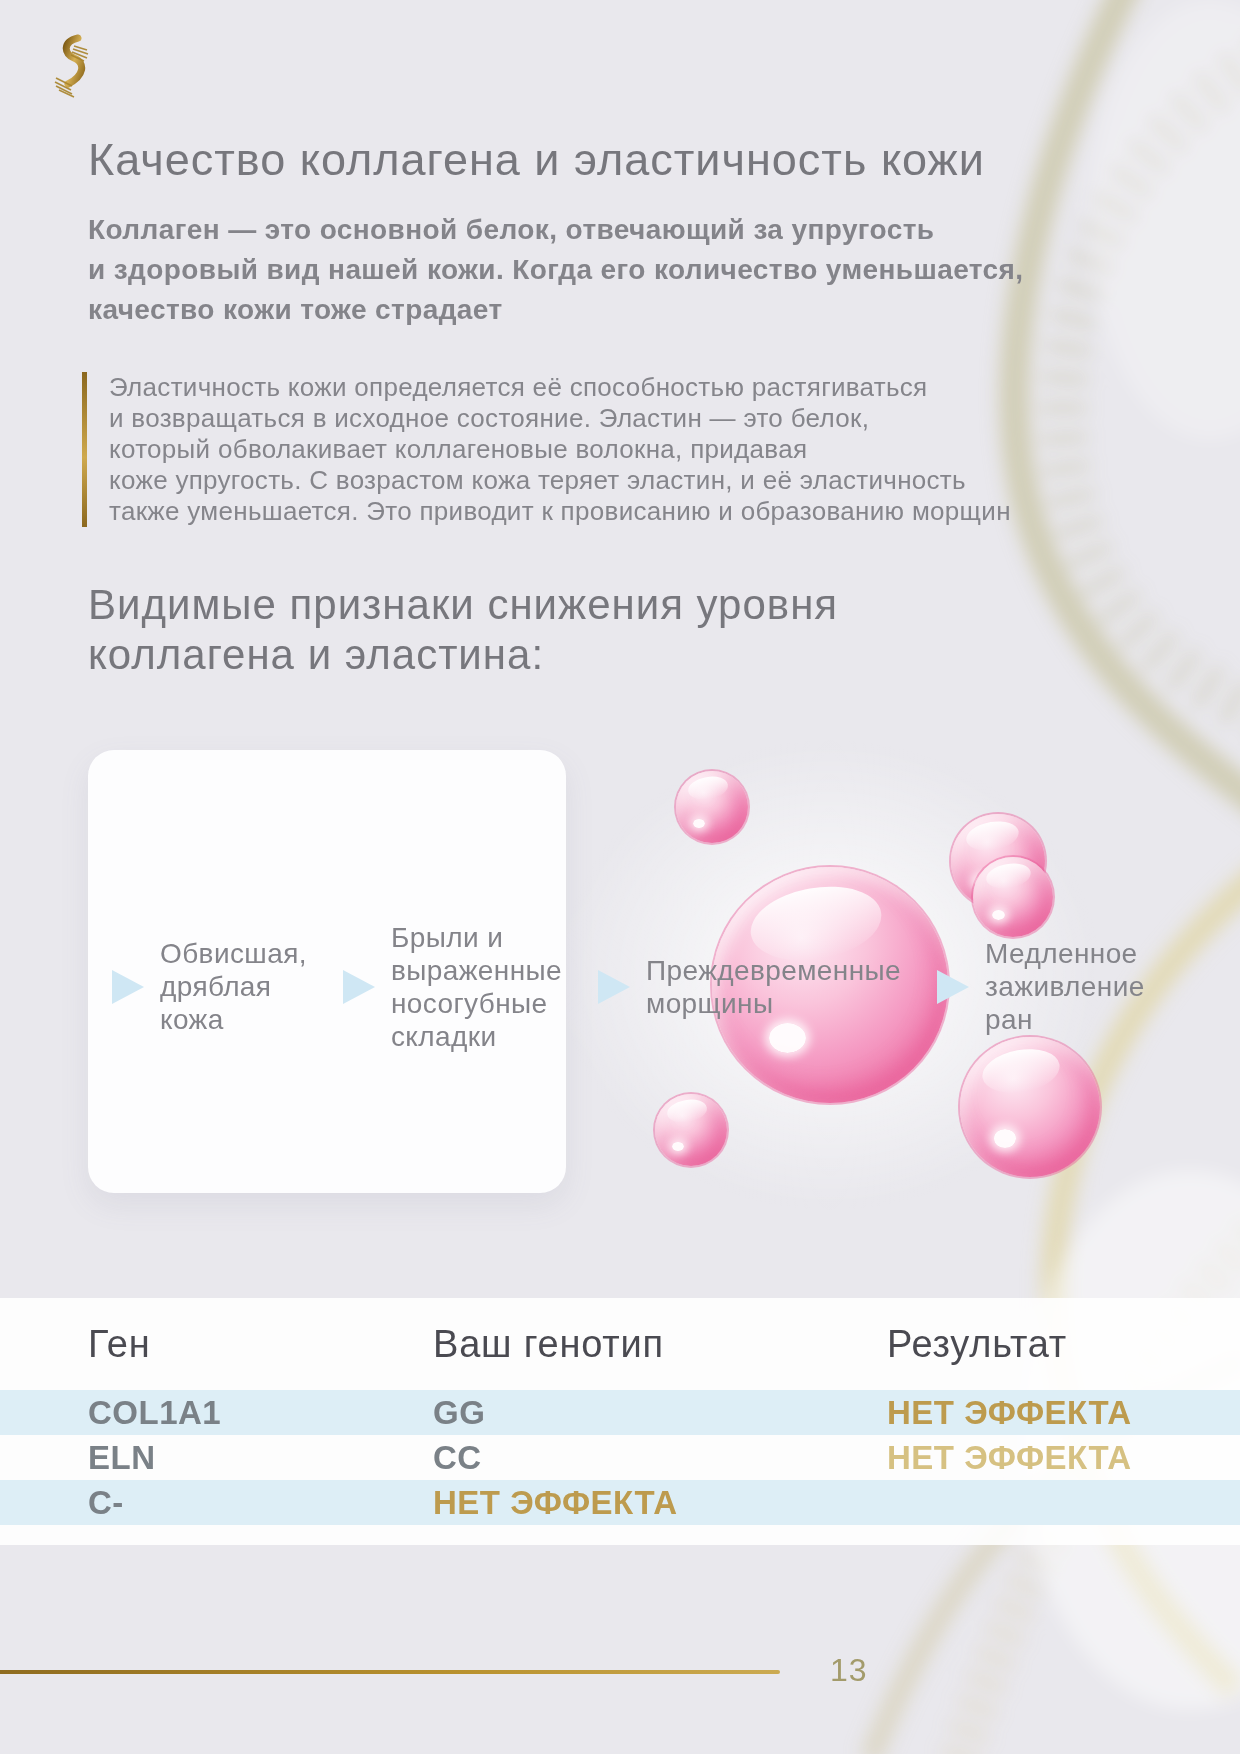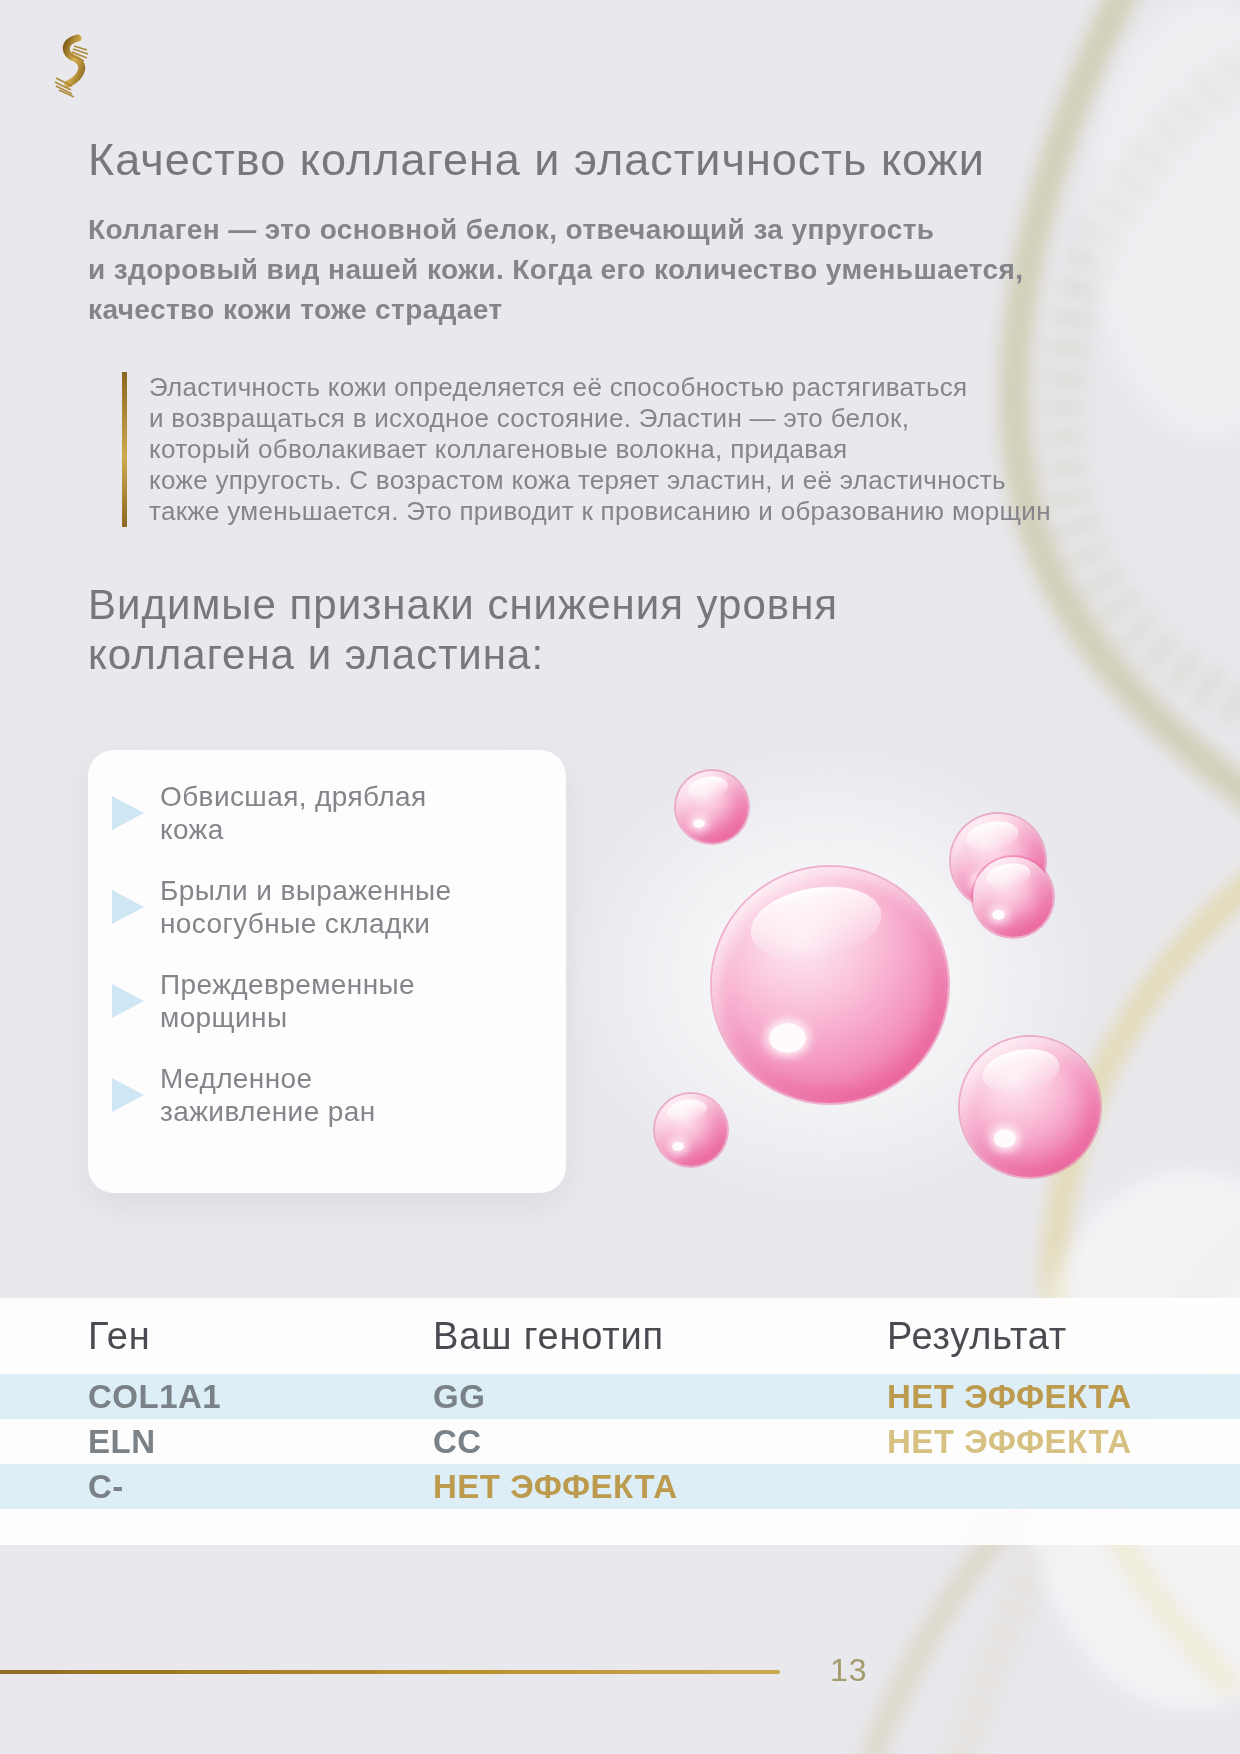--- a/index.html
+++ b/index.html
@@ -51,52 +51,52 @@
   }
   .intro{
     position:absolute;left:88px;top:210px;z-index:3;width:980px;
     font-size:28px;font-weight:700;line-height:40px;letter-spacing:0.4px;color:#84848a;
   }
   .quote{
     position:absolute;left:82px;top:372px;z-index:3;width:930px;
     padding-left:22px;
     border-left:5px solid #b08c35;
     border-image:linear-gradient(#8a671e,#cfa94e 55%,#8a671e) 1;
-    font-size:26px;font-weight:300;line-height:31px;letter-spacing:0.3px;color:#85858b;margin-left:40px;
+    font-size:26px;font-weight:300;line-height:31px;letter-spacing:0.3px;color:#85858b;
   }
   .signs-heading{
     position:absolute;left:88px;top:580px;z-index:3;
     font-size:42px;font-weight:300;line-height:50px;letter-spacing:1px;color:#77777d;
   }
   
   .card{
     position:absolute;left:88px;top:750px;width:478px;height:443px;z-index:3;
     background:#fdfdfe;border-radius:26px;
     box-shadow:0 12px 30px rgba(110,110,140,0.10);
-    display:flex;flex-direction:column;gap:28px;
+    display:flex;flex-direction:row;gap:36px;
     padding:30px 20px 0 24px;box-sizing:border-box;
   }
   .sign-item{display:flex;align-items:center;}
   .tri{
     width:0;height:0;flex:0 0 auto;
     border-top:17px solid transparent;border-bottom:17px solid transparent;
     border-left:32px solid #cfe7f4;margin-right:16px;
   }
   .sign-text{font-size:28px;font-weight:300;line-height:33px;letter-spacing:0.4px;color:#84848a;}
 
   
   .table-band{
     position:absolute;left:0;top:1298px;width:1240px;height:247px;z-index:3;
     background:rgba(255,255,255,0.88);
   }
   .thead,.trow{
     display:grid;grid-template-columns:345px 454px auto;
     padding-left:88px;align-items:center;
   }
-  .thead{height:76px;font-size:38px;font-weight:300;letter-spacing:0.8px;color:#4a4a51;}
+  .thead{height:92px;font-size:38px;font-weight:300;letter-spacing:0.8px;color:#4a4a51;}
   .trow{height:45px;font-size:33px;font-weight:700;letter-spacing:0.5px;color:#7a8187;}
   .trow.blue{background:#ddeef6;}
   .cell-result{color:#bd9b4e;}
   .trow.r2 .cell-result{color:#d6c182;}
 
   
   .footer-line{
     position:absolute;left:0;top:1670px;width:780px;height:4px;z-index:3;
     background:linear-gradient(90deg,#8f6c20,#b9922f 60%,#cbaa52);
     border-radius:0 2px 2px 0;

